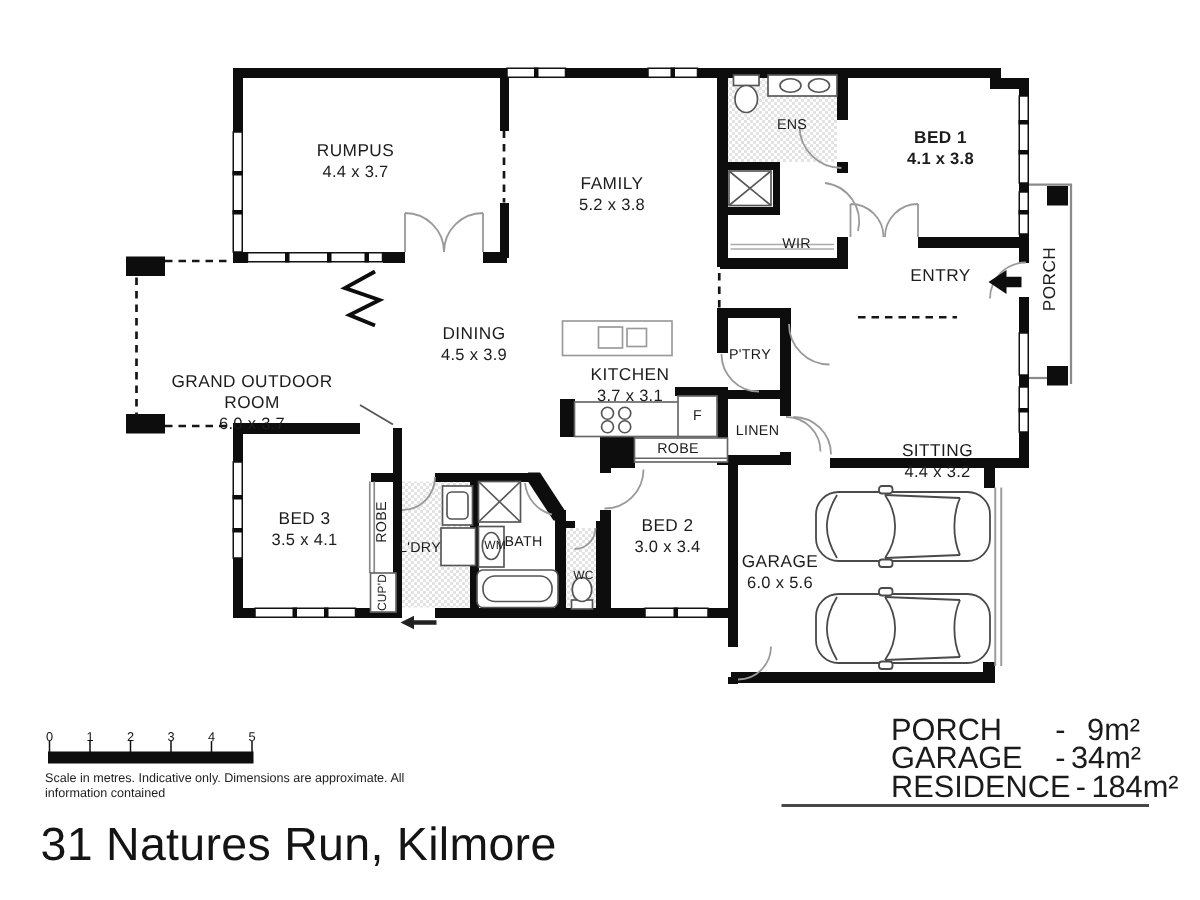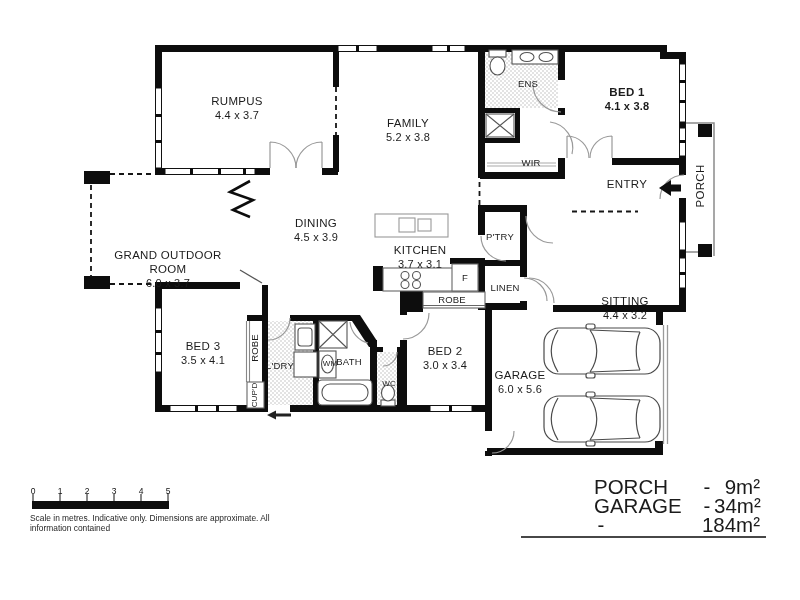--- a/index.html
+++ b/index.html
@@ -405,20 +405,22 @@
     <span class="area-label">PORCH</span>
     <span class="area-sep">-</span>
     <span class="area-value">9m²</span>
   </div>
   <div class="area-row">
     <span class="area-label">GARAGE</span>
     <span class="area-sep">-</span>
     <span class="area-value">34m²</span>
   </div>
   <div class="area-row">
+    <span class="area-label">RESIDENCE</span>
     <span class="area-sep">-</span>
     <span class="area-value">184m²</span>
   </div>
 </div>
 <div id="area-divider"></div>
 
+<div id="address">31 Natures Run, Kilmore</div>
 
 </div>
 
 </body></html>

